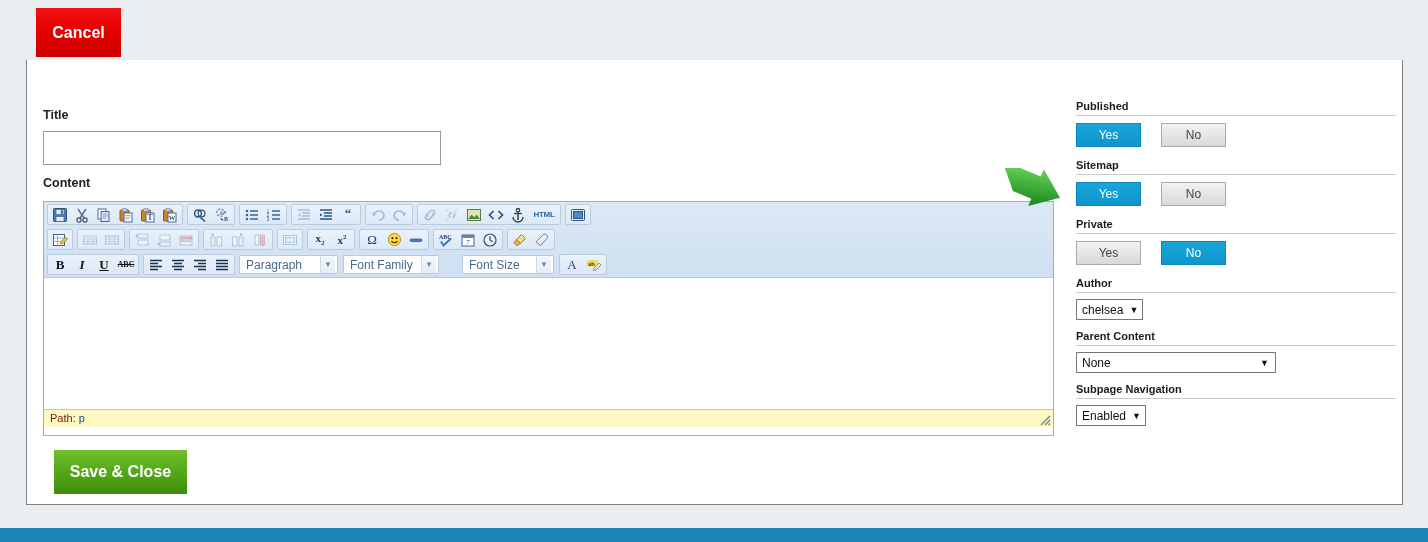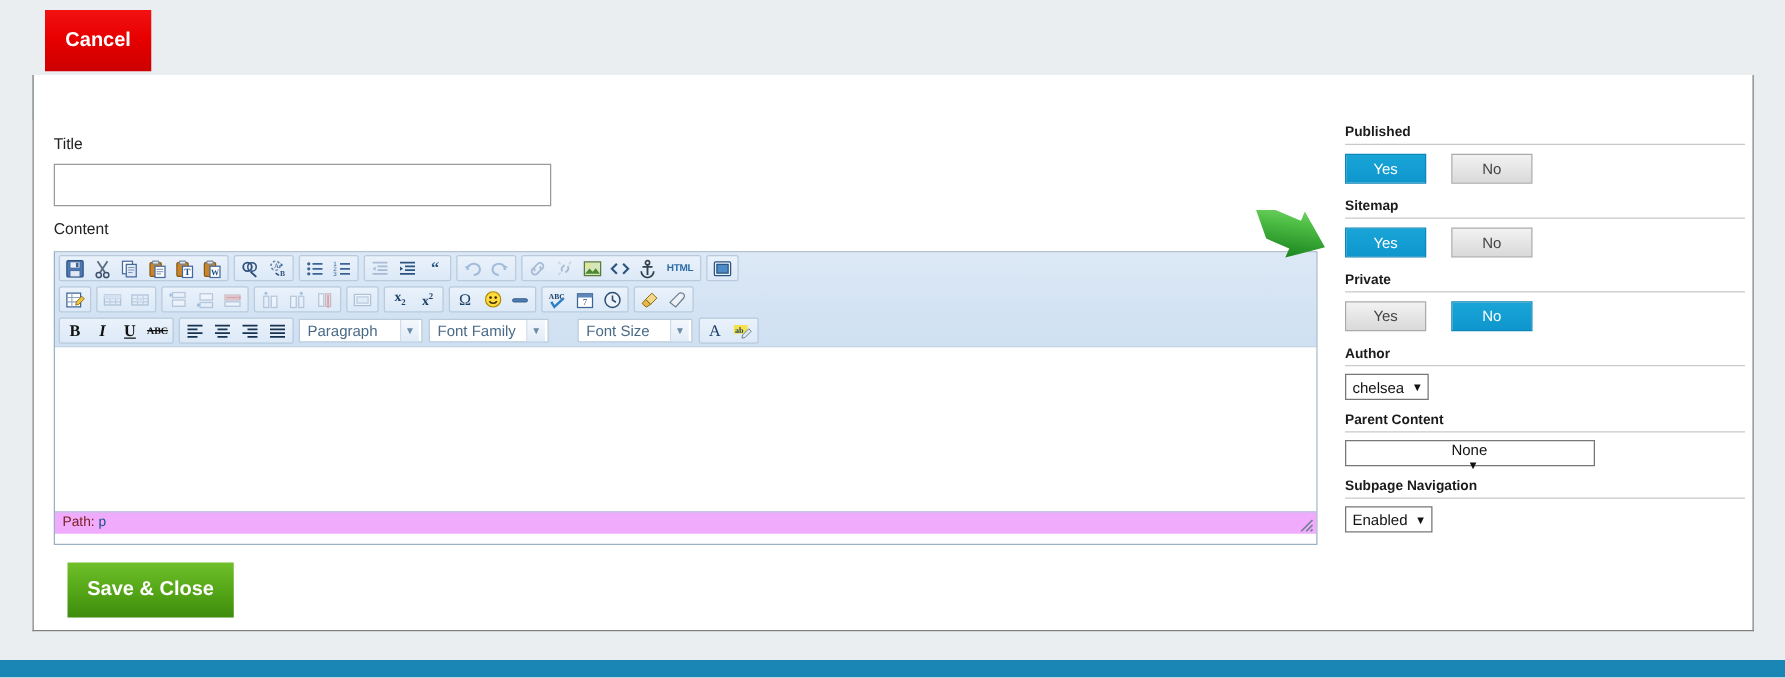--- a/index.html
+++ b/index.html
@@ -46,21 +46,21 @@
     background: #fff; color: #0e6fa8;
     border-top-left-radius: 5px; border-top-right-radius: 5px;
   }
   .tab.inactive {
     left: 92px; width: 130px;
     color: #ffffff;
   }
 
   
   .field-label {
-    position: absolute; font-size: 12.5px; color: #222; font-weight: normal; text-align: center;
+    position: absolute; font-size: 12.5px; color: #222; font-weight: bold; text-align: center;
   }
   .title-input {
     position: absolute; left: 43px; top: 131px;
     width: 398px; height: 34px;
     border: 1px solid #9a9a9a; background: #fff;
     font-family: "Liberation Sans", sans-serif; font-size: 13px;
     padding: 0 6px; outline: none;
   }
 
   
@@ -104,21 +104,21 @@
     white-space: nowrap; overflow: hidden;
   }
   .sel .arr {
     width: 15px; height: 17px; border-left: 1px solid #cfdcea;
     display: flex; align-items: center; justify-content: center;
     color: #6e8ba5; font-size: 8px;
     background: linear-gradient(to bottom,#f3f8fd,#e2ecf7);
   }
   .tmce-body { background:#fff; height: 131px; }
   .tmce-path {
-    height: 18px; background: #f0abfc; border-top: 1px solid #b6cadd;
+    height: 18px; background: #fef9c3; border-top: 1px solid #b6cadd;
     font-size: 11px; color: #7a2020; padding: 2px 0 1px 6px;
     position: relative;
   }
   .tmce-path .pval { color:#1a4e8a; }
   .resize-grip {
     position: absolute; right: 2px; bottom: 1px; width: 14px; height: 14px;
     cursor: nwse-resize;
   }
 
   .save-btn {
@@ -154,21 +154,21 @@
   }
   .sel-native {
     margin: 6px 0 10px 0; height: 21px;
     border: 1px solid #767676; background: #fff;
     display: inline-flex; align-items: center;
     font-size: 12px; color: #111; cursor: pointer;
     padding: 0 4px 0 5px;
   }
   .sel-native .cap { white-space: nowrap; }
   .sel-native .dn { margin-left: 6px; font-size: 9px; }
-  .sel-wide { width: 200px; justify-content: space-between; padding-right: 6px; flex-direction: column; }
+  .sel-wide { width: 200px; justify-content: space-between; padding-right: 6px; }
 
   
   .arrow-anno {
     position: absolute; left: 994px; top: 168px;
     width: 80px; height: 50px; pointer-events: none;
   }
 
   
   .footer {
     position: absolute; left: 0; bottom: 0;

